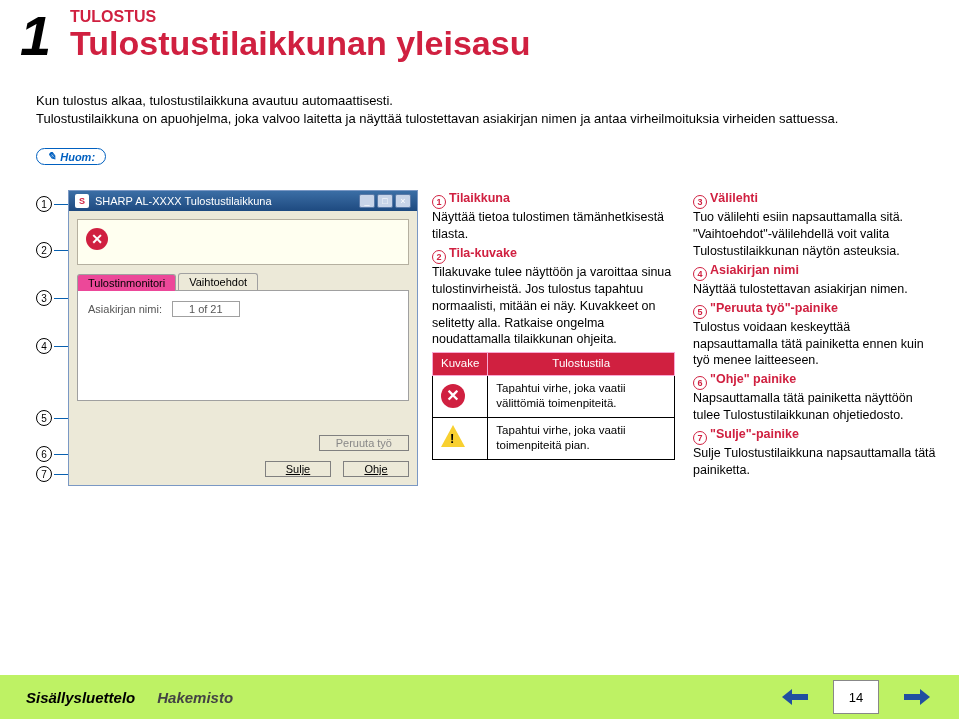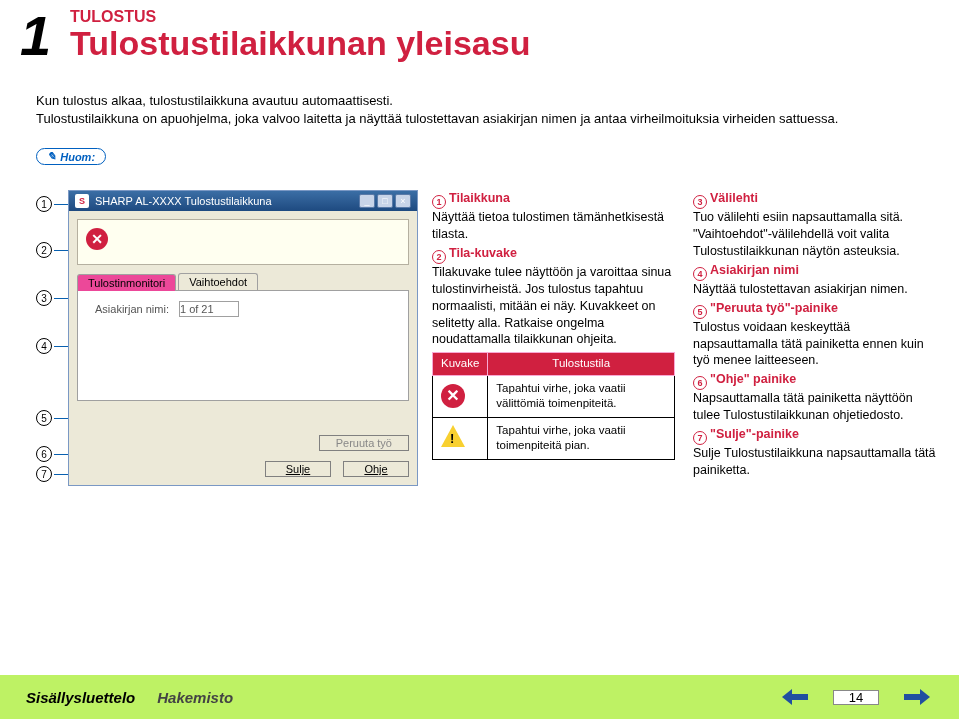--- a/index.html
+++ b/index.html
@@ -184,22 +184,22 @@
   }
   .mw-tab.active { background: #ec4899; position: relative; top: 1px; }
   .mw-body {
     margin: 0 8px 8px;
     border: 1px solid #a0a0a0;
     border-top: none;
     background: #fff;
     height: 110px;
     padding: 10px;
   }
-  .mw-row { display: flex; align-items: center; gap: 10px; font-size: 11px; color: #555; margin-left: 7px; }
-  .mw-field { border: 1px solid #a0a0a0; background: #fff; padding: 1px 0; min-width: 60px; font-size: 11px; }
+  .mw-row { display: flex; align-items: center; gap: 10px; font-size: 11px; color: #555; }
+  .mw-field { border: 1px solid #a0a0a0; background: #fff; padding: 1px 16px; min-width: 60px; font-size: 11px; }
   .mw-btnrow {
     position: absolute;
     bottom: 8px;
     right: 8px;
     display: flex;
     gap: 10px;
     flex-direction: column;
     align-items: flex-end;
   }
   .mw-btngroup { display: flex; gap: 12px; }
@@ -284,21 +284,21 @@
     font-weight: bold;
     color: #444;
     font-style: italic;
   }
   .foot-btn.dark { color: #000; }
   .foot-spacer { flex: 1; }
   .pg-box {
     border: 1px solid #888;
     background: #fff;
     width: 46px;
-    height: 15px;
+    height: 34px;
     display: flex;
     align-items: center;
     justify-content: center;
     font-size: 13px;
   }
   .arrow-btn {
     width: 32px;
     height: 24px;
     display: flex;
     align-items: center;

